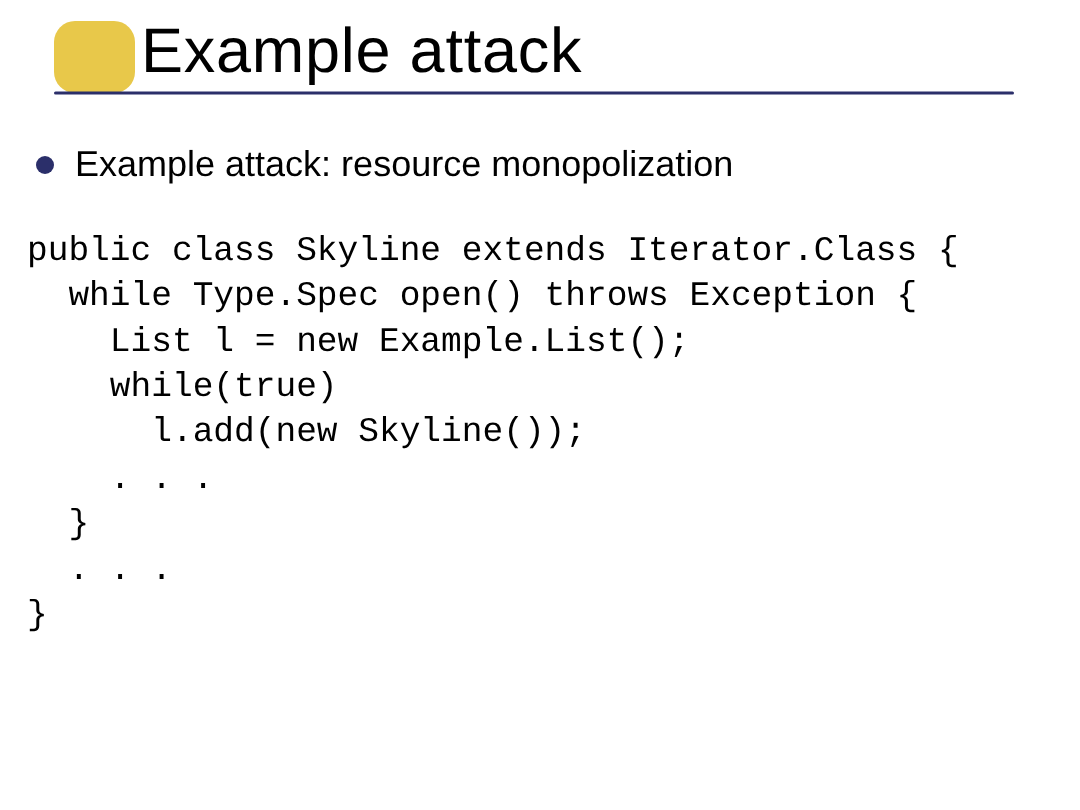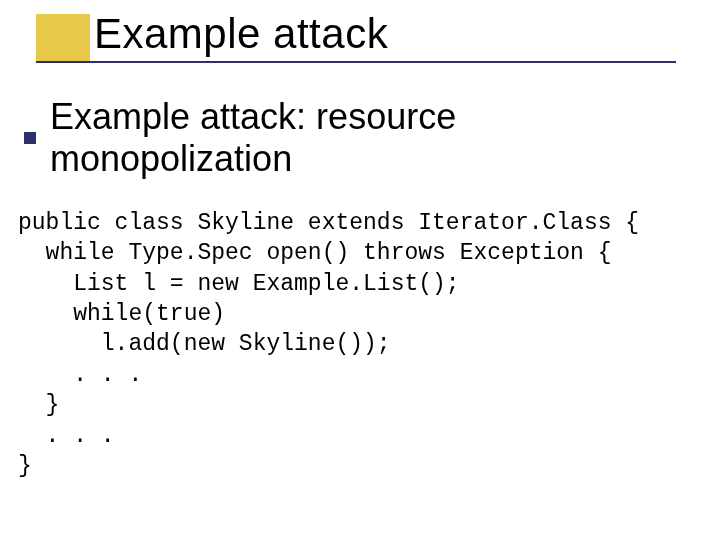--- a/index.html
+++ b/index.html
@@ -1,18 +1,19 @@
 <!DOCTYPE html>
 <html><head>
   <meta charset="utf-8">
   <style>
     * {
       margin: 0;
       padding: 0;
       box-sizing: border-box;
+      border-radius: 14px;
     }
     html, body {
       width: 720px;
       height: 540px;
       background: #ffffff;
       font-family: Arial, Helvetica, sans-serif;
       overflow: hidden;
     }
     .slide {
       width: 720px;
@@ -60,21 +61,21 @@
       margin-bottom: 28px;
     }
     .bullet-marker {
       width: 12px;
       height: 12px;
       background: #2b2f6a;
       margin-right: 14px;
       flex-shrink: 0;
     }
     .bullet-text {
-      font-size: 36px;
+      font-size: 24px;
       color: #000000;
     }
     .code-block {
       font-family: "Courier New", Courier, monospace;
       font-size: 23px;
       color: #000000;
       line-height: 1.32;
       white-space: pre;
       margin-left: -6px;
     }

